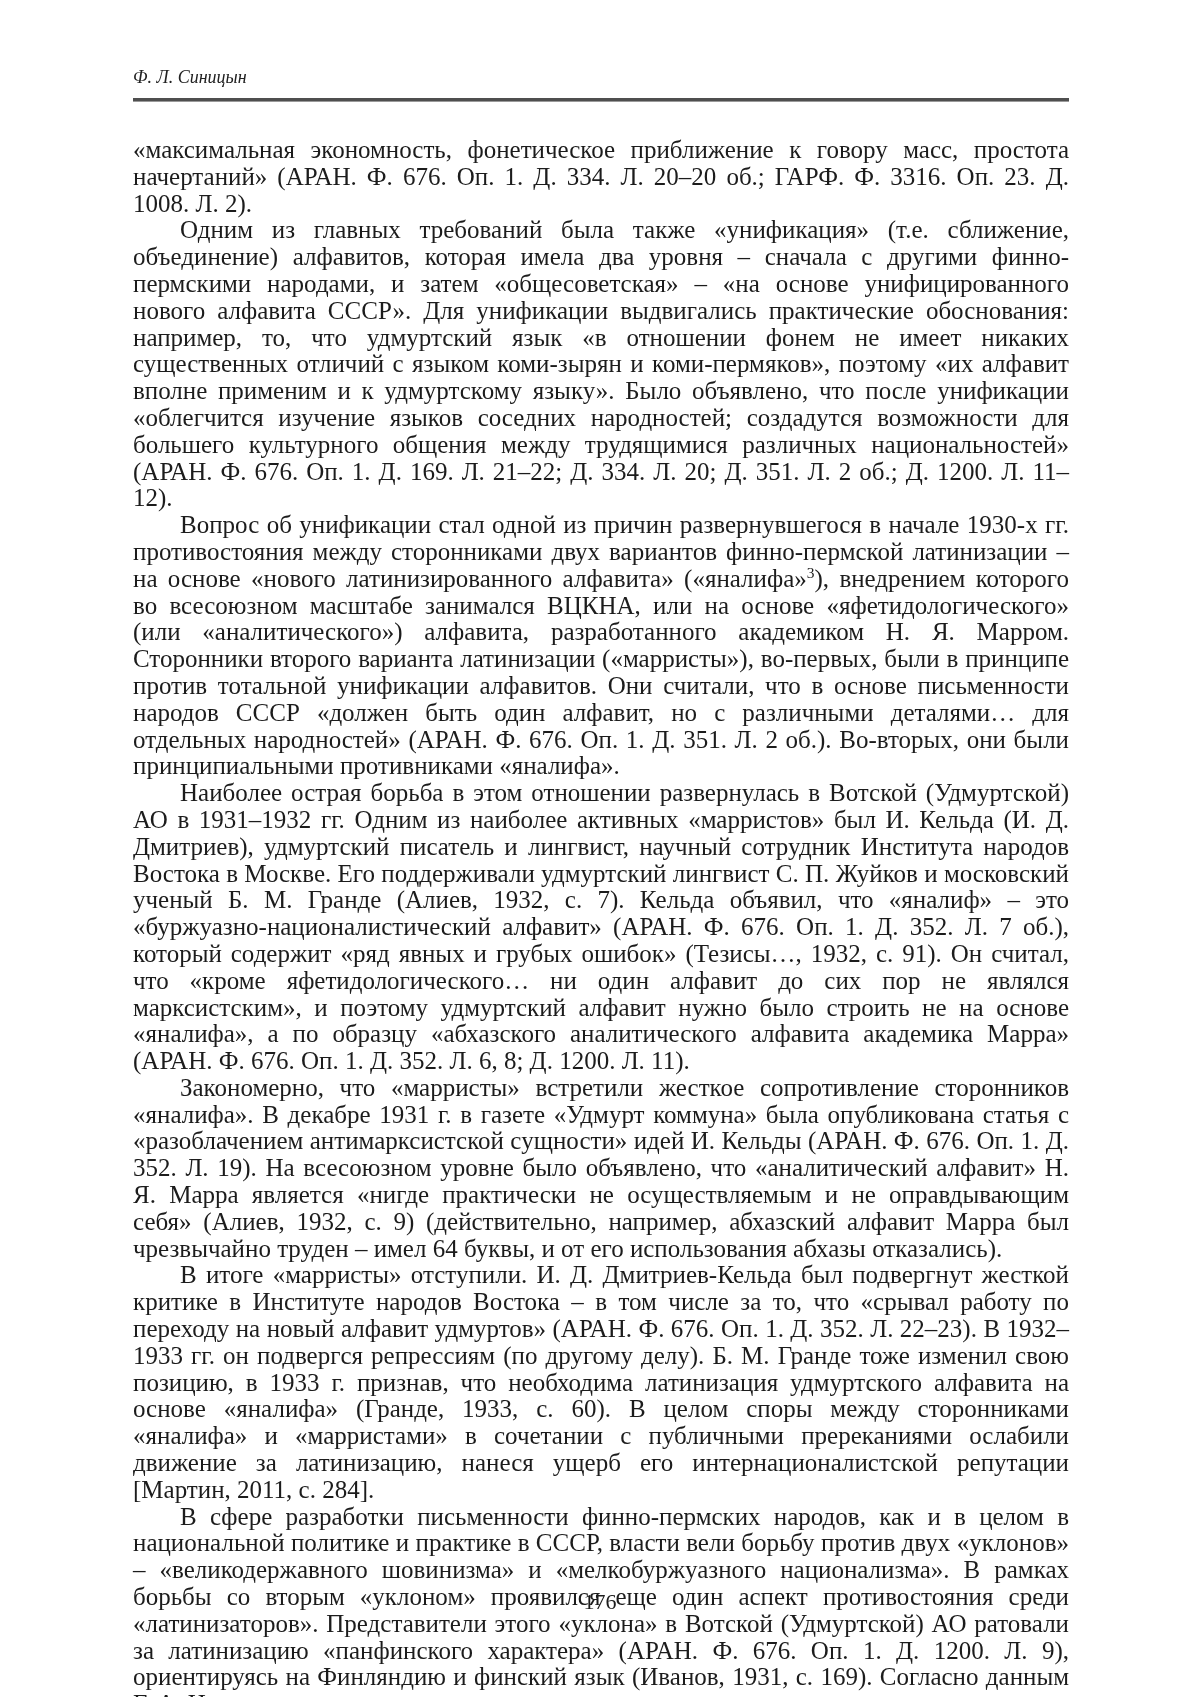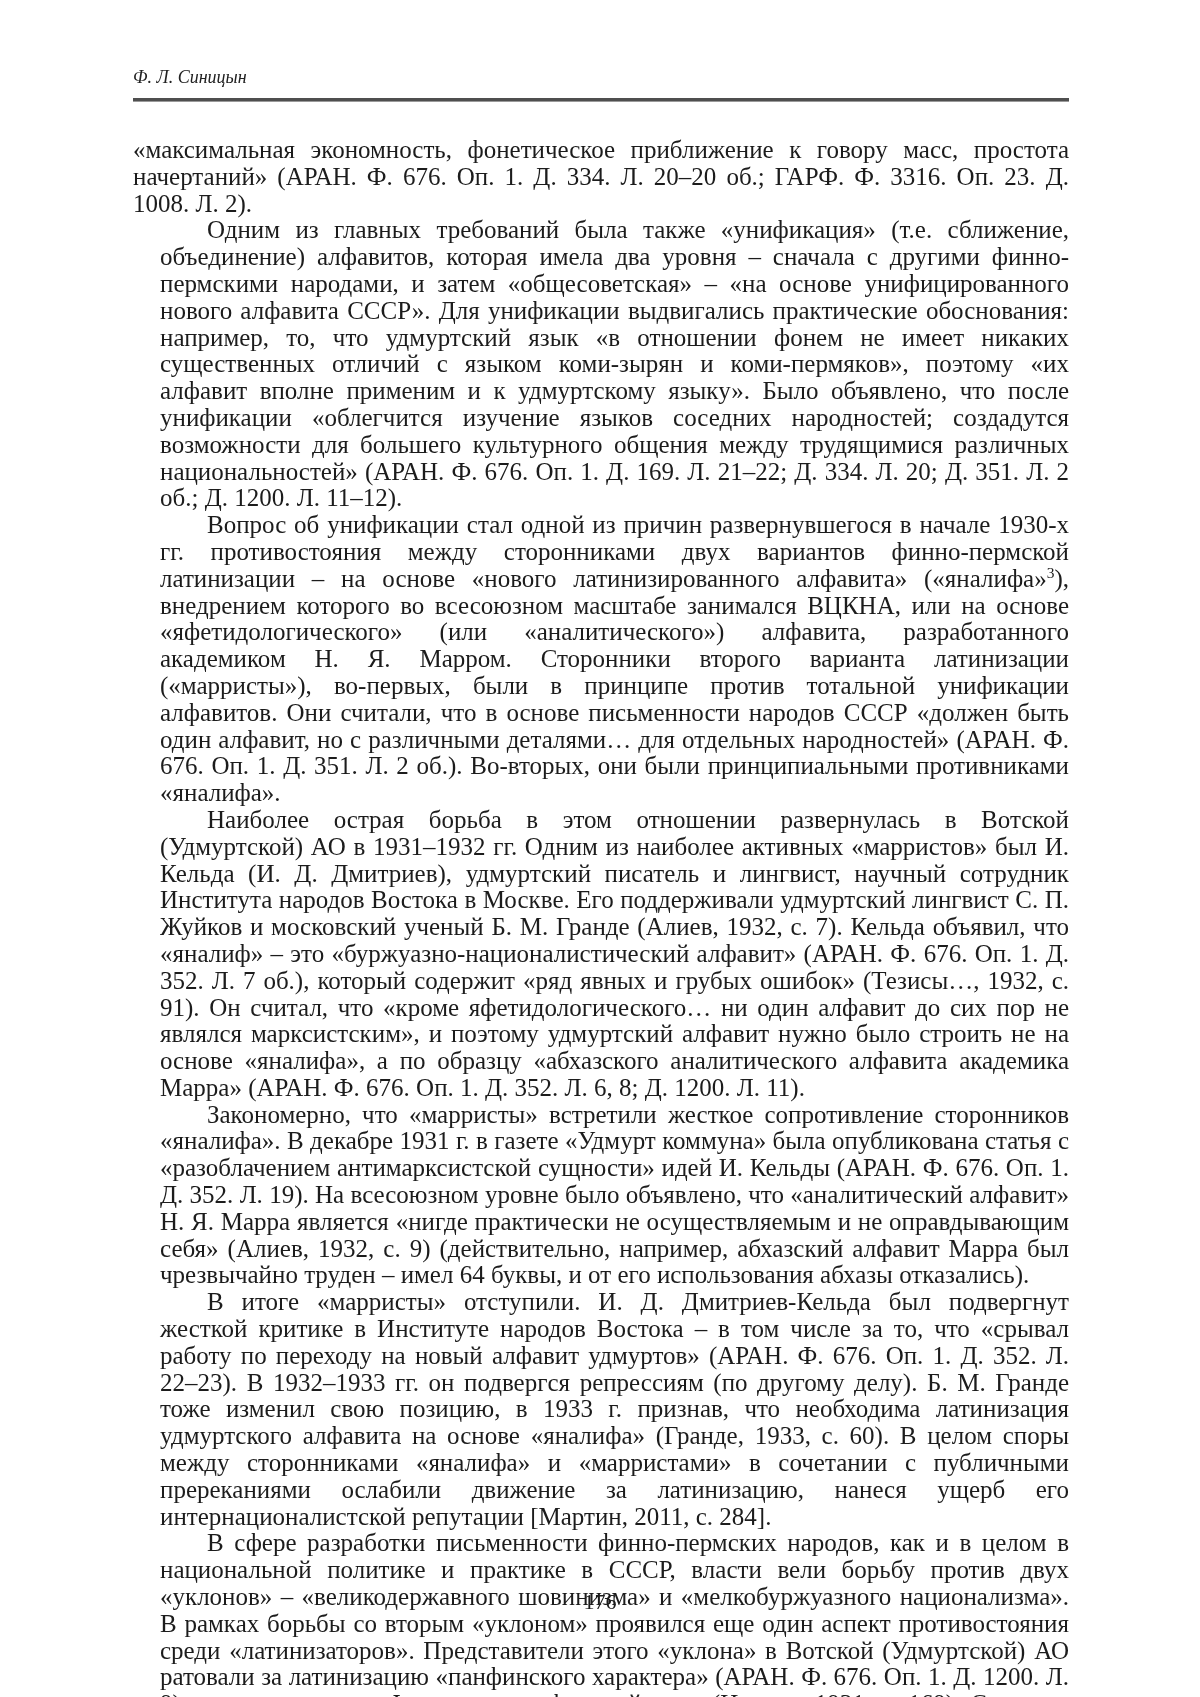--- a/index.html
+++ b/index.html
@@ -37,21 +37,20 @@
     font-size: 25px;
     line-height: 26.8px;
     text-align: justify;
   }
   .article-body p.para {
     margin: 0;
     padding: 0;
   }
   .article-body p.para.indent {
     text-indent: 47px;
-    margin-left: 27px;
   }
   .it {
   }
   sup.fnref {
     font-size: 0.62em;
     line-height: 0;
     vertical-align: super;
   }
   .page-number {
     position: absolute;

